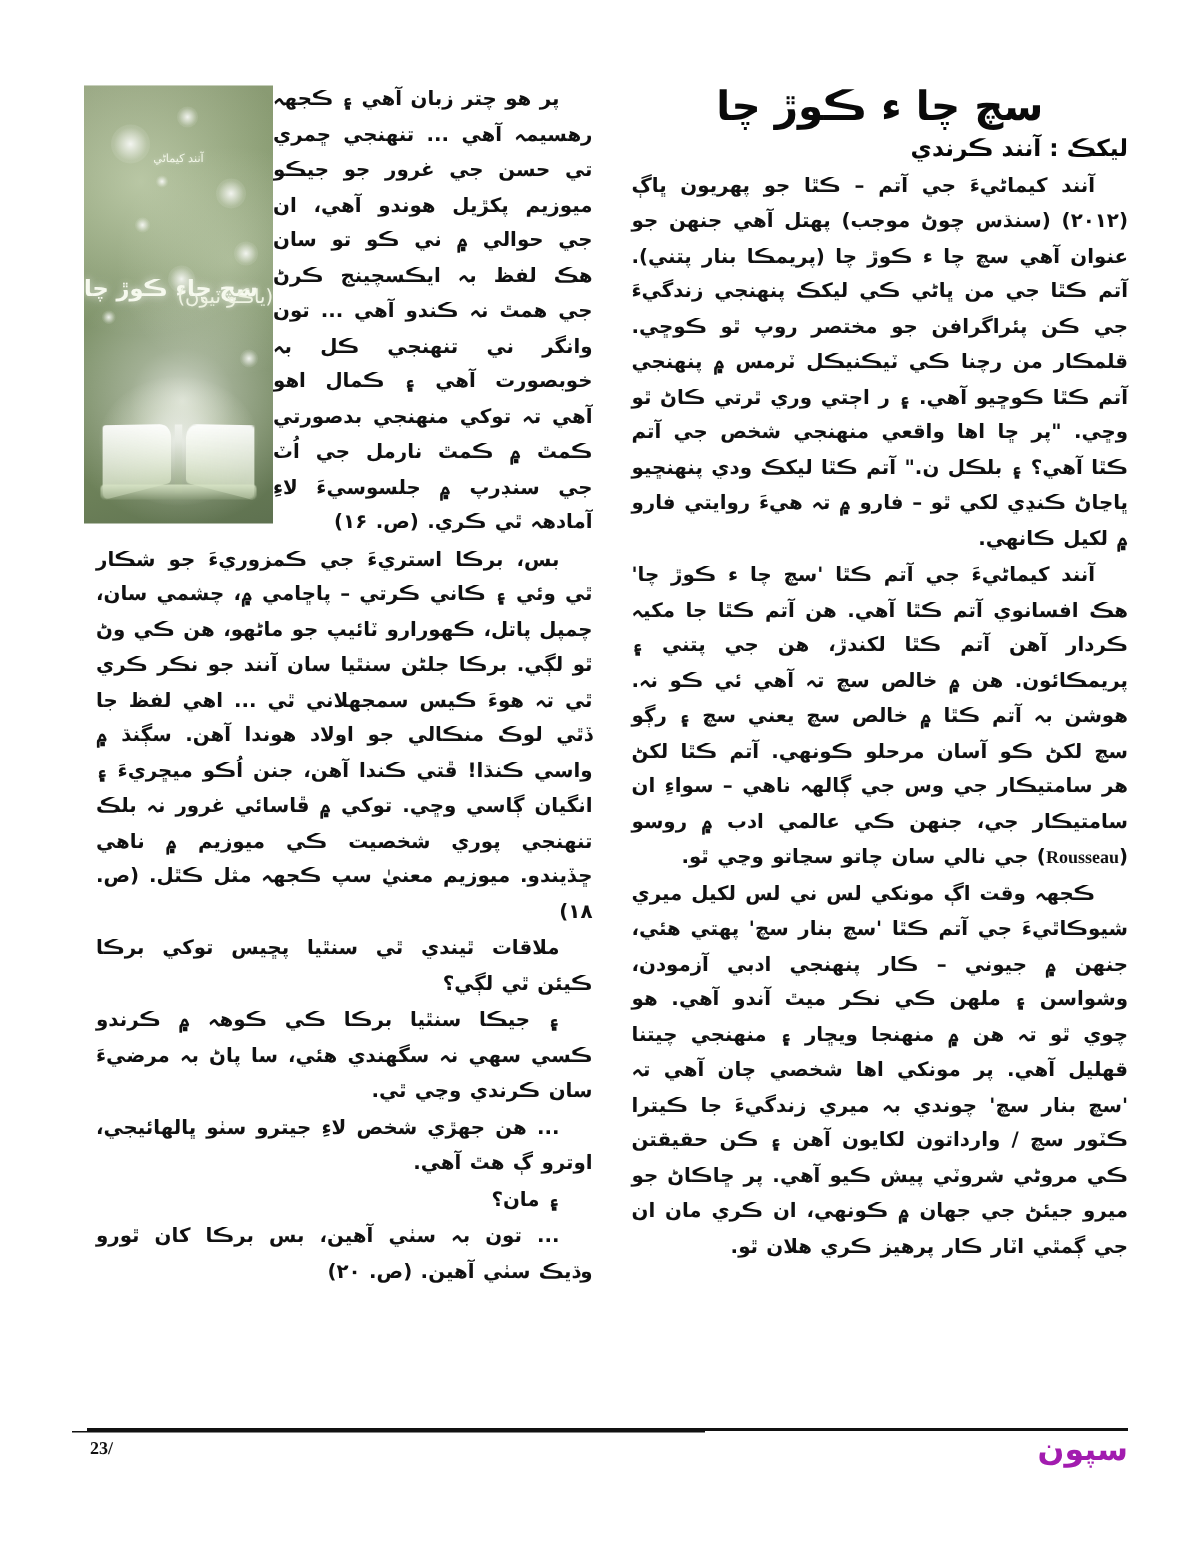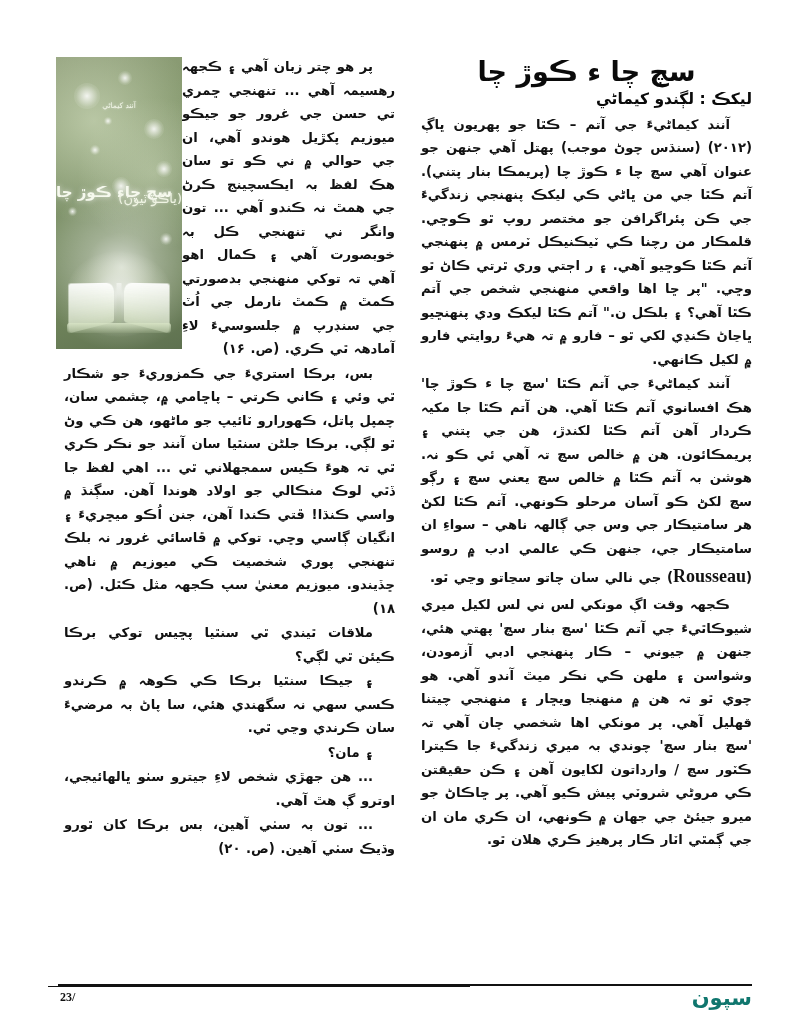--- a/index.html
+++ b/index.html
@@ -66,21 +66,21 @@
     direction:rtl;
     font-weight:600;
     word-spacing:1px;
   }
   .para.indent{text-indent:22px;}
   .para .latin{
     font-family:"Liberation Serif","DejaVu Serif",serif;
     font-weight:bold;
     direction:ltr;
     unicode-bidi:embed;
-    font-size:18px;
+    font-size:12px;
   }
 
   
   .cover-wrap{
     float:left;
     width:110px;
     height:292px;
     margin:2px 0 6px 8px;
     shape-outside:margin-box;
   }
@@ -150,55 +150,55 @@
   .cover-book .base{
     position:absolute;bottom:0;left:0;right:0;height:10px;
     background:linear-gradient(180deg,rgba(216,228,198,0.85),rgba(140,158,122,0.5));
     border-radius:3px;
   }
 
   
   .footer{
     position:absolute;
     left:48px;right:48px;
-    top:984px;
+    top:952px;
     height:40px;
   }
   .footer-rule{
     position:absolute;top:0;left:10px;right:0;
     border-top:2px solid #111;
   }
   .footer-rule2{
     position:absolute;top:2px;left:0;right:40%;
     border-top:1px solid #111;
   }
   .folio{
     position:absolute;top:6px;left:12px;
     font-family:"Liberation Serif","DejaVu Serif",serif;
     font-size:12px;font-weight:bold;color:#111;
     direction:ltr;
   }
   .masthead{
     position:absolute;top:2px;right:0;
-    font-size:21px;font-weight:bold;color:#0f766e;
+    font-size:21px;font-weight:bold;color:#a21caf;
     direction:rtl;
   }
 </style>
 </head>
 <body>
 
 <div class="page">
 
   <div class="content">
     <div class="cols">
 
       <div class="col col-right">
 
         <h1 class="headline">سچ چا ء ڪوڙ چا</h1>
-        <div class="byline">ليکڪ : لڳندو کيماڻي</div>
+        <div class="byline">ليکڪ : آنند ڪرندي</div>
 
         <p class="para indent">آنند کيماڻيءَ جي آتم – ڪٿا جو پهريون ڀاڳ (۲۰۱۲) (سنڌس چوڻ موجب) پهتل آهي جنهن جو عنوان آهي سچ چا ء ڪوڙ چا (پريمڪا بنار پتني). آتم ڪٿا جي من ڀاڻي ڪي ليکڪ پنهنجي زندگيءَ جي ڪن پئراگرافن جو مختصر روپ ٿو ڪوڇي. قلمڪار من رچنا ڪي ٽيڪنيڪل ٽرمس ۾ پنهنجي آتم ڪٿا ڪوڇيو آهي. ۽ ر اڄتي وري ٿرتي ڪاڻ ٿو وڇي. "پر ڇا اها واقعي منهنجي شخص جي آتم ڪٿا آهي؟ ۽ بلڪل ن." آتم ڪٿا ليکڪ ودي پنهنڇيو ڀاڃاڻ ڪنڍي لکي ٿو – فارو ۾ تہ هيءَ روايتي فارو ۾ لکيل ڪانهي.</p>
         <p class="para indent">آنند کيماڻيءَ جي آتم ڪٿا 'سچ چا ء ڪوڙ چا' هڪ افسانوي آتم ڪٿا آهي. هن آتم ڪٿا جا مکيہ ڪردار آهن آتم ڪٿا لکندڙ، هن جي پتني ۽ پريمڪائون. هن ۾ خالص سچ تہ آهي ئي ڪو نہ. هوشن بہ آتم ڪٿا ۾ خالص سچ يعني سچ ۽ رڳو سچ لکڻ ڪو آسان مرحلو ڪونهي. آتم ڪٿا لکڻ هر سامتيڪار جي وس جي ڳالهہ ناهي – سواءِ ان سامتيڪار جي، جنهن ڪي عالمي ادب ۾ روسو (<span class="latin">Rousseau</span>) جي نالي سان چاتو سڃاتو وڃي ٿو.</p>
         <p class="para indent">ڪجهہ وقت اڳ مونکي لس ني لس لکيل ميري شيوڪاٿيءَ جي آتم ڪٿا 'سچ بنار سچ' پهتي هئي، جنهن ۾ جيوني – ڪار پنهنجي ادبي آزمودن، وشواسن ۽ ملهن ڪي نڪر ميٿ آندو آهي. هو چوي ٿو تہ هن ۾ منهنجا ويڇار ۽ منهنجي چيتنا قهليل آهي. پر مونکي اها شخصي چان آهي تہ 'سچ بنار سچ' چوندي بہ ميري زندگيءَ جا ڪيترا ڪٽور سچ / وارداتون لکايون آهن ۽ ڪن حقيقتن ڪي مروڻي شروٽي پيش ڪيو آهي. پر ڇاڪاڻ جو ميرو جيئڻ جي جهان ۾ ڪونهي، ان ڪري مان ان جي ڳمٿي اٽار ڪار پرهيز ڪري هلان ٿو.</p>
 
       </div>
 
       <div class="col col-left">
 
         <div class="cover-wrap">
@@ -224,22 +224,22 @@
               <span class="spine"></span>
               <span class="base"></span>
             </div>
           </div>
         </div>
 
         <p class="para indent">پر هو چتر زبان آهي ۽ ڪجهہ رهسيمہ آهي ... تنهنجي ڇمري تي حسن جي غرور جو جيڪو ميوزيم پکڙيل هوندو آهي، ان جي حوالي ۾ ني ڪو تو سان هڪ لفظ بہ ايڪسچينج ڪرڻ جي همٿ نہ ڪندو آهي ... تون وانگر ني تنهنجي ڪل بہ خوبصورت آهي ۽ ڪمال اهو آهي تہ توکي منهنجي بدصورتي ڪمٿ ۾ ڪمٿ نارمل جي اُٽ جي سنڊرپ ۾ جلسوسيءَ لاءِ آمادهہ ٿي ڪري. (ص. ۱۶)</p>
         <p class="para indent">بس، برڪا استريءَ جي ڪمزوريءَ جو شڪار ٿي وئي ۽ ڪاني ڪرتي – پاڇامي ۾، چشمي سان، چمپل پاتل، ڪهورارو ٽائيپ جو ماڻهو، هن ڪي وڻ ٿو لڳي. برڪا جلڻن سنٿيا سان آنند جو نڪر ڪري ٿي تہ هوءَ ڪيس سمجهلاني ٿي ... اهي لفظ جا ڏٿي لوڪ منڪالي جو اولاد هوندا آهن. سڳنڌ ۾ واسي ڪنڌا! ڦتي ڪندا آهن، جنن اُڪو ميڇريءَ ۽ انگيان ڳاسي وڇي. توکي ۾ ڦاسائي غرور نہ بلڪ تنهنجي پوري شخصيت ڪي ميوزيم ۾ ناهي ڇڏيندو. ميوزيم معنيٰ سپ ڪجهہ مثل ڪٿل. (ص. ۱۸)</p>
         <p class="para indent">ملاقات ٿيندي ٿي سنٿيا پڇيس توکي برڪا ڪيئن ٿي لڳي؟</p>
         <p class="para indent">۽ جيڪا سنٿيا برڪا ڪي ڪوهہ ۾ ڪرندو ڪسي سهي نہ سگهندي هئي، سا پاڻ بہ مرضيءَ سان ڪرندي وڃي ٿي.</p>
+        <p class="para indent">... هن جهڙي شخص لاءِ جيترو سٺو ڀالهائيجي، اوترو ڳ هٿ آهي.</p>
         <p class="para indent">۽ مان؟</p>
-        <p class="para indent">... هن جهڙي شخص لاءِ جيترو سٺو ڀالهائيجي، اوترو ڳ هٿ آهي.</p>
         <p class="para indent">... تون بہ سٺي آهين، بس برڪا کان ٿورو وڌيڪ سٺي آهين. (ص. ۲۰)</p>
 
       </div>
 
     </div>
   </div>
 
   <div class="footer">
     <div class="footer-rule"></div>
     <div class="footer-rule2"></div>

